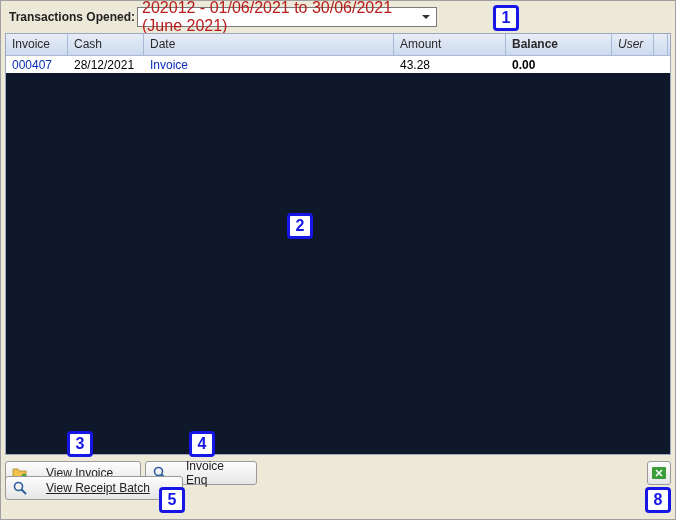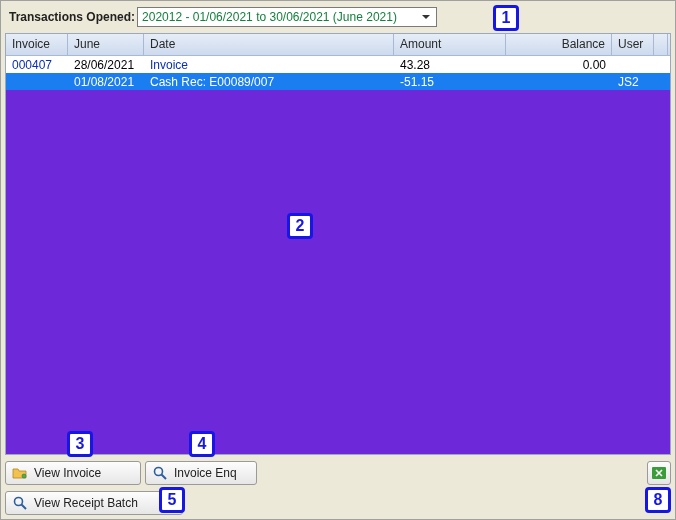--- a/index.html
+++ b/index.html
@@ -34,35 +34,35 @@
   }
   .period-select {
     position: relative;
     width: 300px;
     height: 20px;
     background: #fff;
     border: 1px solid #7a7a7a;
     display: flex;
     align-items: center;
     padding: 0 4px;
-    font-size: 12px;
-    color: #15803d;
+    font-size: 16px;
+    color: #b91c1c;
     justify-content: space-between;
   }
   .period-select .chev {
     font-size: 10px;
     color: #333;
     padding: 0 2px;
   }
 
   .grid-container {
     position: relative;
     width: 100%;
     height: 422px;
-    background: #6d28d9;
+    background: #0f172a;
     border: 1px solid #9aa9c0;
   }
   .grid-header {
     display: flex;
     height: 22px;
     background: linear-gradient(#e6edf7, #cddaee);
     border-bottom: 1px solid #a9b8d4;
   }
   .grid-header .col {
     border-right: 1px solid #a9b8d4;
@@ -85,40 +85,40 @@
   }
   .row.normal { background: #fff; color: #000; }
   .row.selected { background: #1a7df0; color: #fff; }
   .link-color { color: #0a2fb5; }
 
   
   .c-invoice { width: 62px; }
   .c-date    { width: 76px; }
   .c-type    { width: 250px; }
   .c-amount  { width: 112px; text-align: left; }
-  .c-balance { width: 106px; text-align: right; }
-  .c-user    { width: 42px; }
+  .c-balance { width: 106px; text-align: left; font-weight: bold; }
+  .c-user    { width: 42px; font-style: italic; }
   .c-tail    { width: 14px; }
 
   .toolbar {
     position: absolute;
     left: 4px;
     right: 4px;
     bottom: 4px;
     height: 56px;
   }
   .btn {
     position: absolute;
     height: 24px;
     background: linear-gradient(#fdfdfd, #e6e6e6);
     border: 1px solid #9a9a9a;
     border-radius: 3px;
     display: flex;
     align-items: center;
-    gap: 6px;
+    gap: 18px;
     padding: 0 10px 0 6px;
     font-size: 12px;
     color: #222;
     cursor: pointer;
   }
   .btn .icon {
     width: 16px;
     height: 16px;
     display: flex;
     align-items: center;
@@ -162,44 +162,36 @@
         <svg width="8" height="8" viewBox="0 0 8 8">
             <path d="M0 2 L4 6 L8 2 Z" fill="#333"></path>
           </svg>
       </span>
     </div>
   </div>
 
   <div class="grid-container">
     <div class="grid-header">
       <div class="col c-invoice">Invoice</div>
-      <div class="col c-date">June</div>
+      <div class="col c-date">Cash</div>
       <div class="col c-type">Date</div>
       <div class="col c-amount">Amount</div>
       <div class="col c-balance">Balance</div>
       <div class="col c-user">User</div>
       <div class="col c-tail"></div>
     </div>
     <div class="grid-body">
       <div class="row normal">
         <div class="cell c-invoice link-color">000407</div>
-        <div class="cell c-date">28/06/2021</div>
+        <div class="cell c-date">28/12/2021</div>
         <div class="cell c-type link-color">Invoice</div>
         <div class="cell c-amount">43.28</div>
         <div class="cell c-balance">0.00</div>
         <div class="cell c-user"></div>
       </div>
-      <div class="row selected">
-        <div class="cell c-invoice"></div>
-        <div class="cell c-date">01/08/2021</div>
-        <div class="cell c-type">Cash Rec: E00089/007</div>
-        <div class="cell c-amount">-51.15</div>
-        <div class="cell c-balance"></div>
-        <div class="cell c-user">JS2</div>
-      </div>
     </div>
   </div>
 
   <div class="toolbar">
 
     <div class="btn" style="left:0px; top:2px; width:136px;">
       <span class="icon">
         <svg width="16" height="16" viewBox="0 0 16 16">
           <path d="M1 4 h5 l1 2 h7 v7 h-13 z" fill="#f2c14e" stroke="#b2861e" stroke-width="0.8"></path>
           <circle cx="12" cy="11" r="2" fill="#4caf50" stroke="#2e7d32" stroke-width="0.6"></circle>
@@ -218,21 +210,21 @@
     </div>
     <div class="btn iconbtn" style="right:0px; top:2px;">
       <span class="icon">
         <svg width="16" height="16" viewBox="0 0 16 16">
           <rect x="1" y="2" width="14" height="12" rx="1" fill="#3a9d3a"></rect>
           <path d="M5 5 L11 11 M11 5 L5 11" stroke="#fff" stroke-width="1.6"></path>
         </svg>
       </span>
     </div>
 
-    <div class="btn" style="left:0px; top:32px; width:178px;">
+    <div class="btn" style="left:0px; top:17px; width:178px;text-decoration:underline;">
       <span class="icon">
         <svg width="16" height="16" viewBox="0 0 16 16">
           <circle cx="6.5" cy="6.5" r="4" fill="none" stroke="#2c5e9e" stroke-width="1.6"></circle>
           <line x1="9.5" y1="9.5" x2="14" y2="14" stroke="#2c5e9e" stroke-width="2"></line>
         </svg>
       </span>
       <span>View Receipt Batch</span>
     </div>
   </div>
 

